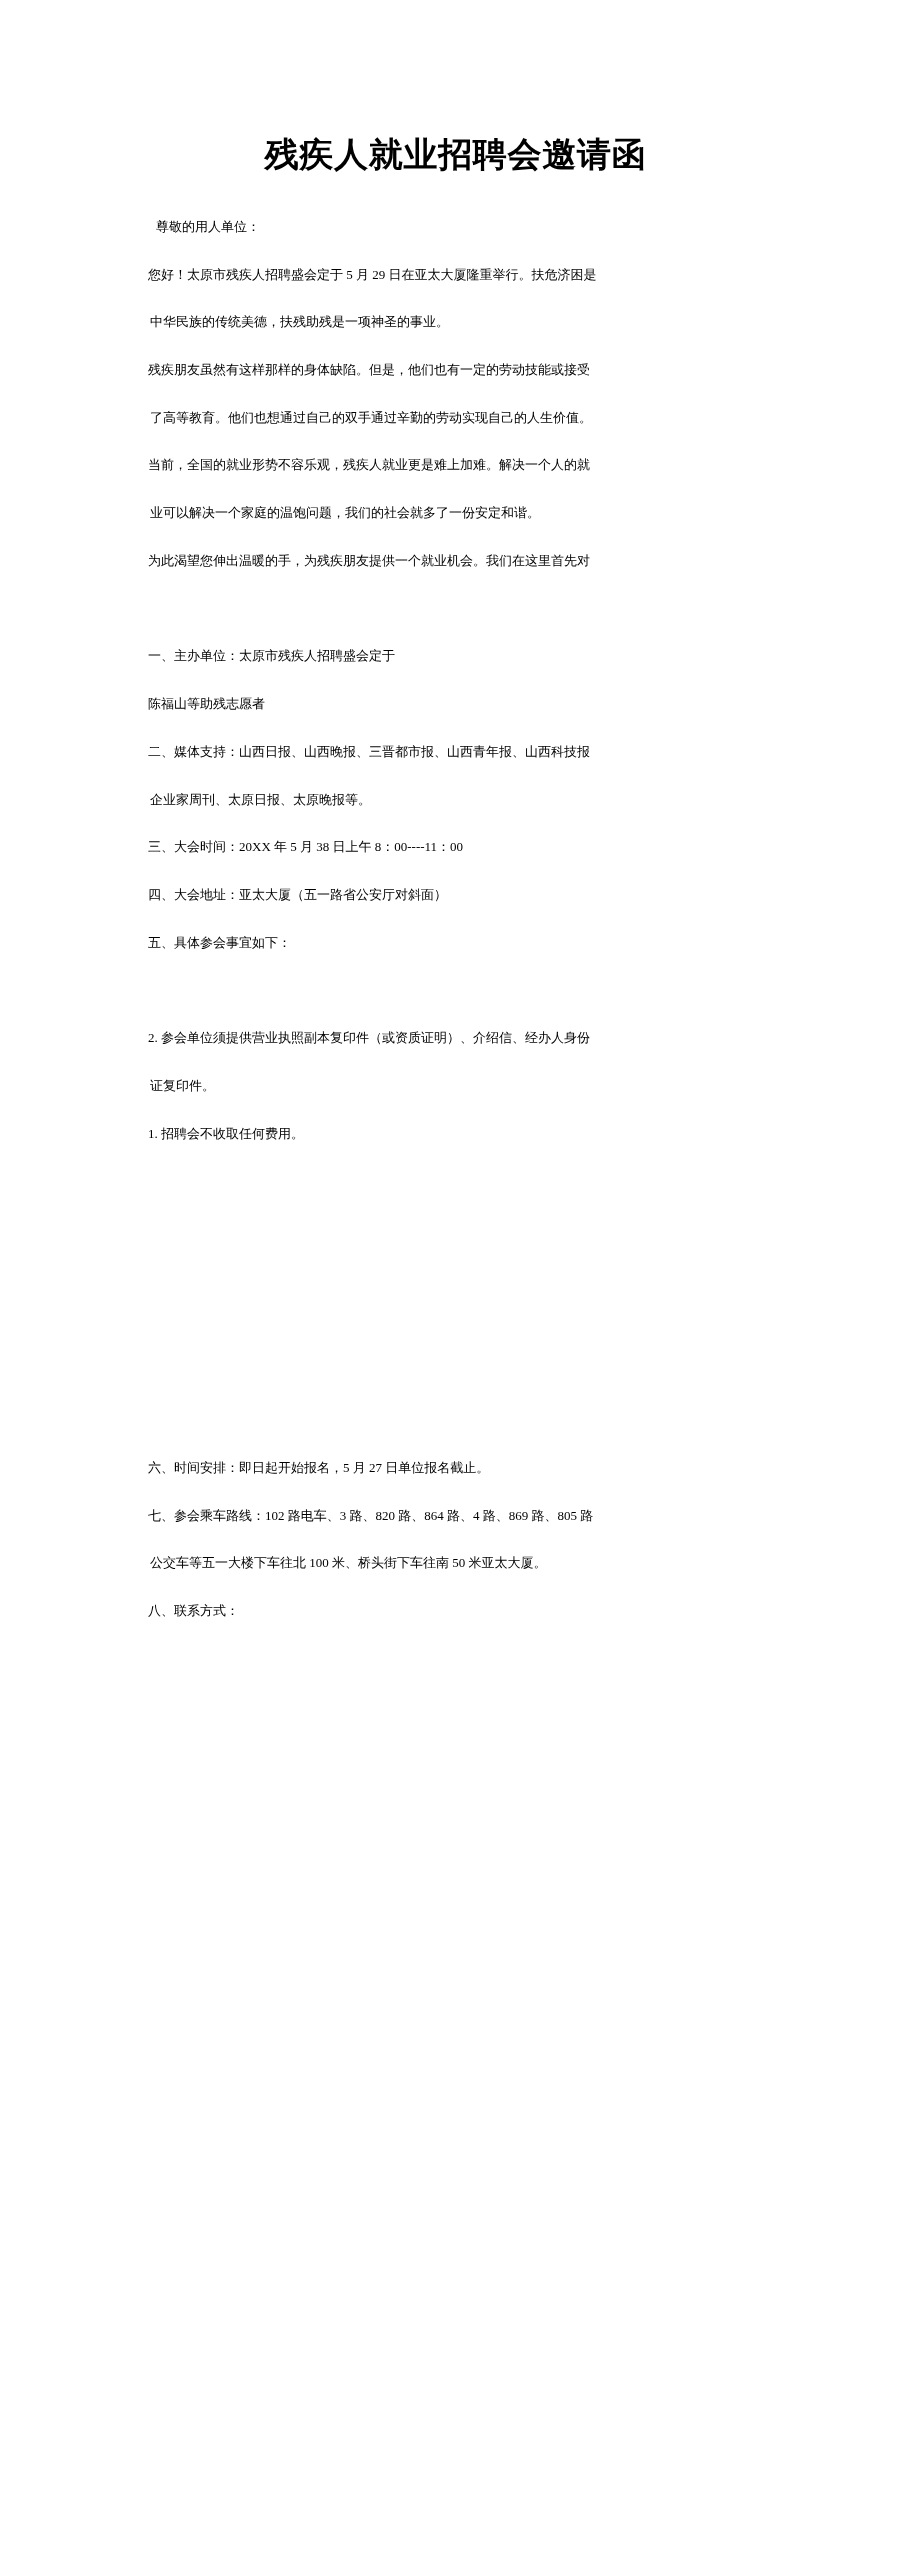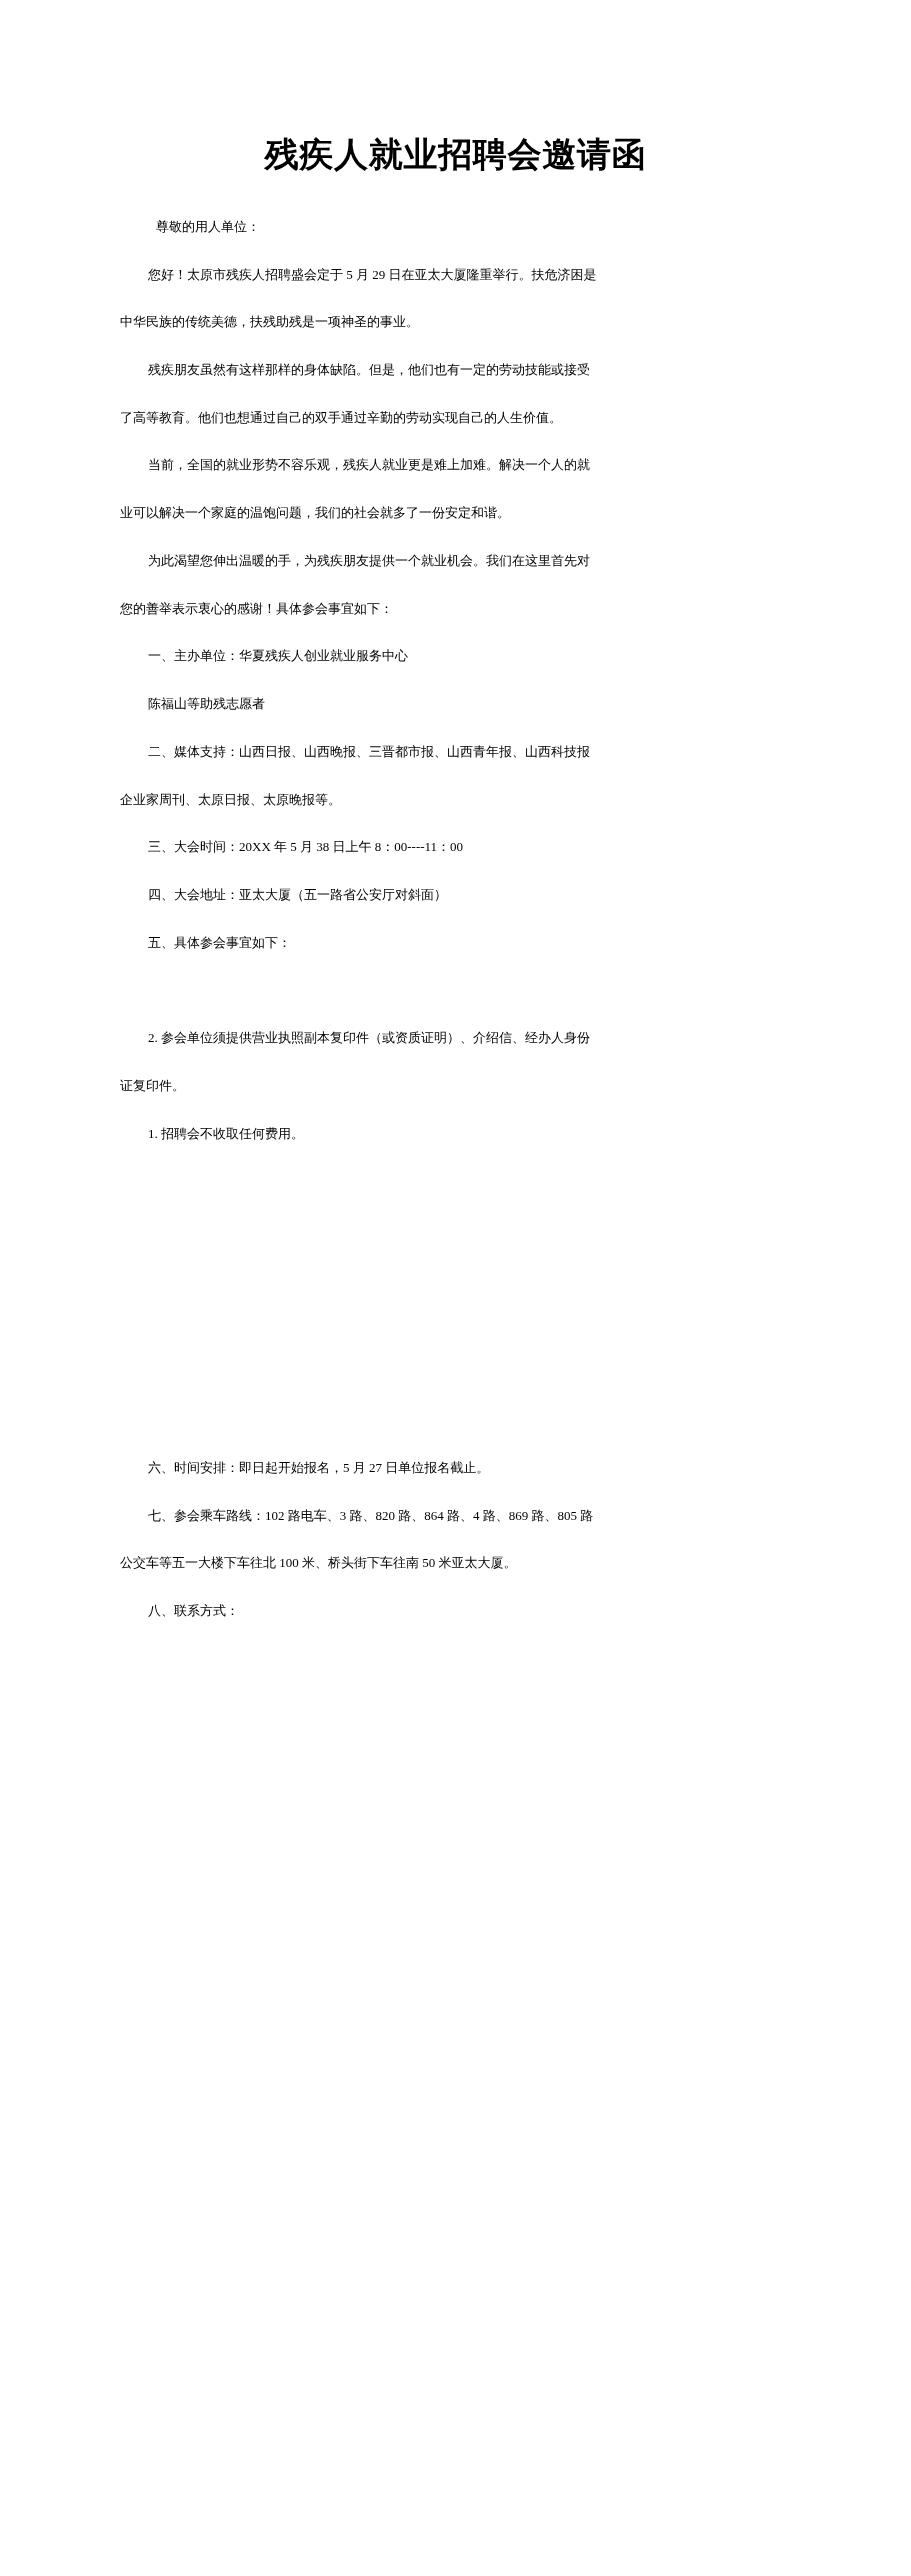--- a/index.html
+++ b/index.html
@@ -28,41 +28,40 @@
     letter-spacing: 0.7px;
     white-space: pre;
   }
   .line {
     position: absolute;
     font-size: 13px;
     line-height: 1.25;
     white-space: pre;
     letter-spacing: 0px;
   }
-  .m0  { left: 120px; text-align: right; }  
+  .m0  { left: 150px; text-align: right; }  
   .m1  { left: 148px; }  
   .m2  { left: 156px; }  
 </style>
 </head>
 <body>
 
 <div class="page">
 
   <h1 class="doc-title">残疾人就业招聘会邀请函</h1>
 
   <div class="line m2" style="top:219px">尊敬的用人单位：</div>
   <div class="line m1" style="top:267px">您好！太原市残疾人招聘盛会定于 5 月 29 日在亚太大厦隆重举行。扶危济困是</div>
   <div class="line m0" style="top:314px">中华民族的传统美德，扶残助残是一项神圣的事业。</div>
   <div class="line m1" style="top:362px">残疾朋友虽然有这样那样的身体缺陷。但是，他们也有一定的劳动技能或接受</div>
   <div class="line m0" style="top:410px">了高等教育。他们也想通过自己的双手通过辛勤的劳动实现自己的人生价值。</div>
   <div class="line m1" style="top:457px">当前，全国的就业形势不容乐观，残疾人就业更是难上加难。解决一个人的就</div>
   <div class="line m0" style="top:505px">业可以解决一个家庭的温饱问题，我们的社会就多了一份安定和谐。</div>
   <div class="line m1" style="top:553px">为此渴望您伸出温暖的手，为残疾朋友提供一个就业机会。我们在这里首先对</div>
-  <div class="line m0" style="top:601px">您的善举表示衷心的感谢！具体参会事宜如下：</div>
-  <div class="line m1" style="top:648px">一、主办单位：华夏残疾人创业就业服务中心</div>
+  <div class="line m1" style="top:648px">一、主办单位：太原市残疾人招聘盛会定于</div>
   <div class="line m1" style="top:696px">陈福山等助残志愿者</div>
   <div class="line m1" style="top:744px">二、媒体支持：山西日报、山西晚报、三晋都市报、山西青年报、山西科技报</div>
   <div class="line m0" style="top:792px">企业家周刊、太原日报、太原晚报等。</div>
   <div class="line m1" style="top:839px">三、大会时间：20XX 年 5 月 38 日上午 8：00----11：00</div>
   <div class="line m1" style="top:887px">四、大会地址：亚太大厦（五一路省公安厅对斜面）</div>
   <div class="line m1" style="top:935px">五、具体参会事宜如下：</div>
   <div class="line m1" style="top:1030px">2. 参会单位须提供营业执照副本复印件（或资质证明）、介绍信、经办人身份</div>
   <div class="line m0" style="top:1078px">证复印件。</div>
   <div class="line m1" style="top:1126px">1. 招聘会不收取任何费用。</div>
 

